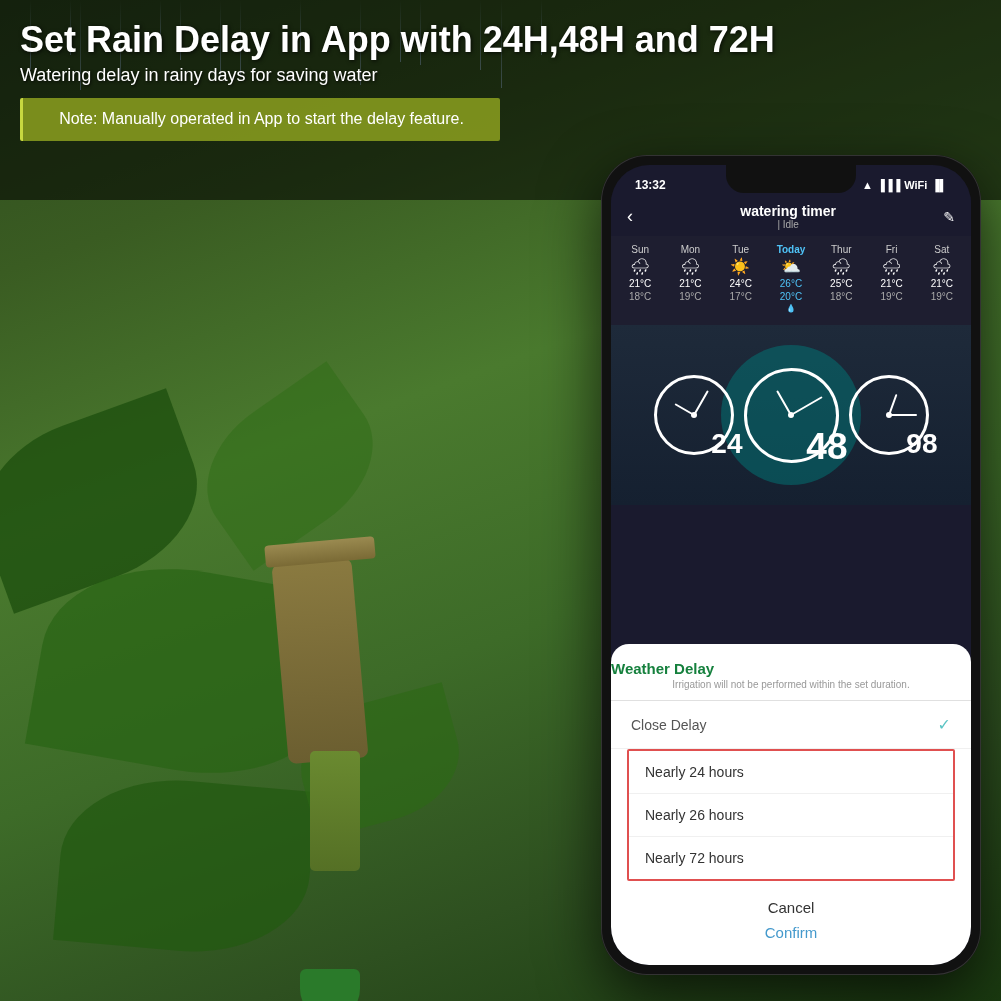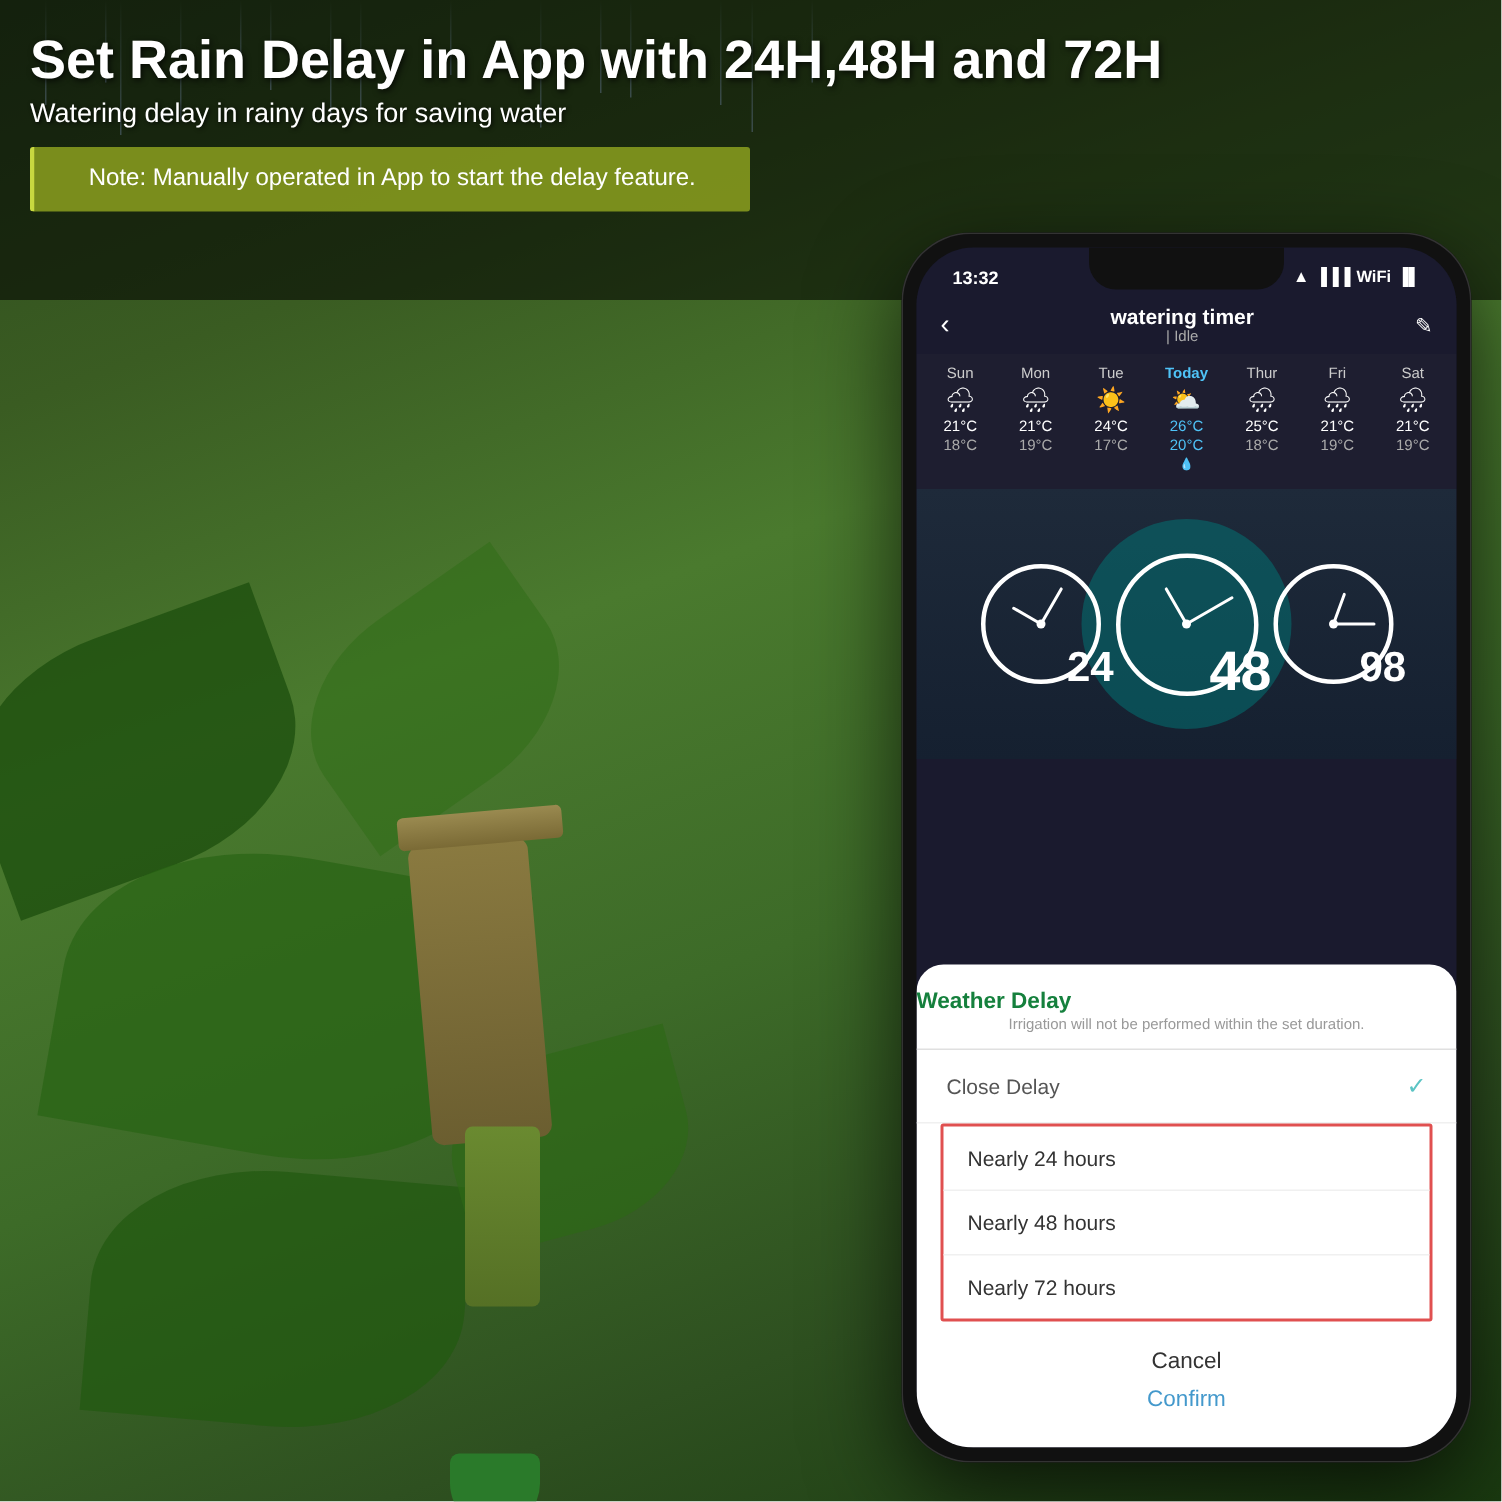--- a/index.html
+++ b/index.html
@@ -558,21 +558,21 @@
           <div class="option-item close-delay">
             <span>Close Delay</span>
             <span class="check-icon">✓</span>
           </div>
 
           <div class="options-box">
             <div class="option-item">
               <span>Nearly 24 hours</span>
             </div>
             <div class="option-item">
-              <span>Nearly 48 hours</span>
+              <span>Nearly 26 hours</span>
             </div>
             <div class="option-item">
               <span>Nearly 72 hours</span>
             </div>
           </div>
 
           <div class="modal-actions">
             <button class="modal-btn">Cancel</button>
             <button class="modal-btn confirm">Confirm</button>
           </div>

